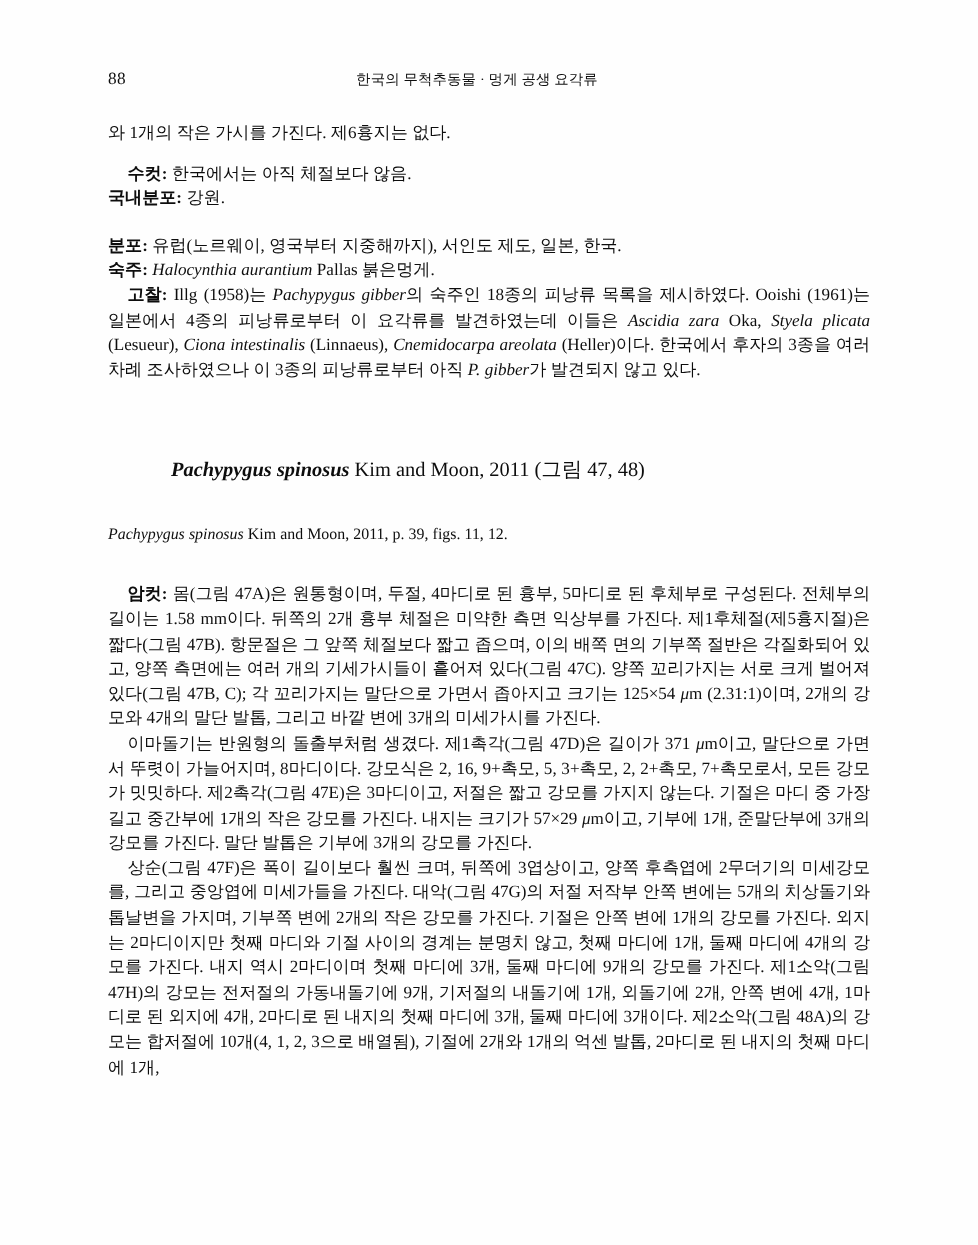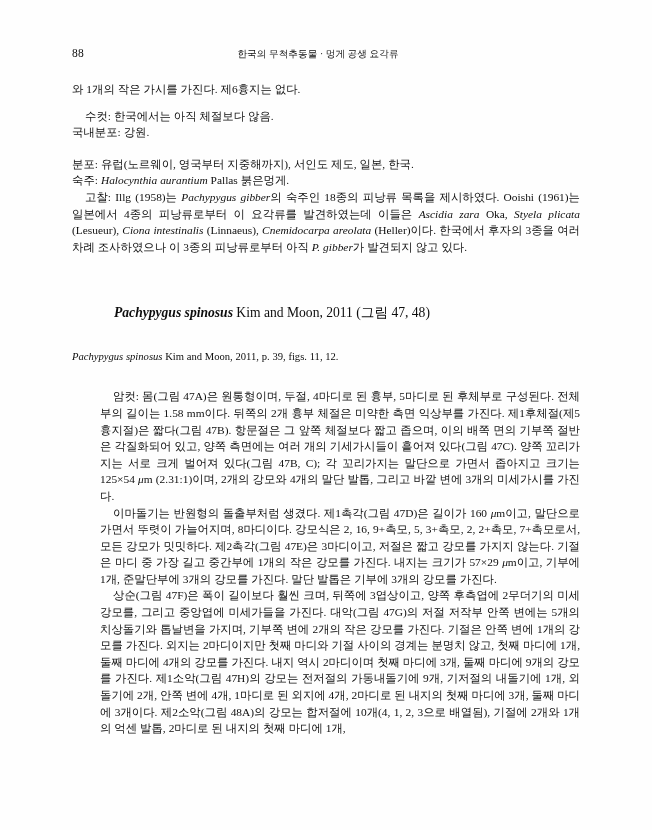--- a/index.html
+++ b/index.html
@@ -62,21 +62,21 @@
     text-justify: inter-word;
     word-spacing: 0.1px;
   }
   .indent { text-indent: 13px; }
   .noindent { text-indent: 0; }
 
   .gap-top-1 { margin-top: 15px; }
   .gap-top-3 { margin-top: 10px; }
 
   b, .lbl {
-    font-weight: normal;
+    font-weight: bold;
   }
   i, .sci {
     font-style: italic;
   }
 
   
   .species-head {
     margin-top: 48px;
     margin-bottom: 0;
   }
@@ -106,21 +106,21 @@
     text-align: center;
   }
 
   .synonymy {
     margin-top: 26px;
     font-size: 10.6px;
     line-height: 15px;
     text-align: left;
   }
 
-  .desc-block { margin-top: 24px; margin-left: 28px; }
+  .desc-block { margin-top: 24px; }
 
   .unit-i { font-style: italic; }
 </style>
 </head>
 <body>
 
 <div class="page">
   <div class="content">
 
     <div class="runhead">
@@ -143,19 +143,19 @@
 
     <div class="species-head">
       <div class="line2"><span class="sciname">Pachypygus spinosus</span><span class="auth"> Kim and Moon, 2011 (그림 47, 48)</span></div>
     </div>
 
     <p class="synonymy noindent"><i class="sci">Pachypygus spinosus</i><span> Kim and Moon, 2011, p. 39, figs. 11, 12.</span></p>
 
     <div class="desc-block">
       <p class="indent"><b class="lbl">암컷:</b><span>  몸(그림 47A)은 원통형이며, 두절, 4마디로 된 흉부, 5마디로 된 후체부로 구성된다.  전체부의 길이는 1.58 mm이다.  뒤쪽의 2개 흉부 체절은 미약한 측면 익상부를 가진다.  제1후체절(제5흉지절)은 짧다(그림 47B).  항문절은 그 앞쪽 체절보다 짧고 좁으며, 이의 배쪽 면의 기부쪽 절반은 각질화되어 있고, 양쪽 측면에는 여러 개의 기세가시들이 흩어져 있다(그림 47C).  양쪽 꼬리가지는 서로 크게 벌어져 있다(그림 47B, C); 각 꼬리가지는 말단으로 가면서 좁아지고 크기는 125×54 </span><i class="unit-i">μ</i><span>m (2.31:1)이며, 2개의 강모와 4개의 말단 발톱, 그리고 바깥 변에 3개의 미세가시를 가진다.</span></p>
 
-      <p class="indent"><span>이마돌기는 반원형의 돌출부처럼 생겼다.  제1촉각(그림 47D)은 길이가 160 </span><i class="unit-i">μ</i><span>m이고, 말단으로 가면서 뚜렷이 가늘어지며, 8마디이다.  강모식은 2, 16, 9+촉모, 5, 3+촉모, 2, 2+촉모, 7+촉모로서, 모든 강모가 밋밋하다.  제2촉각(그림 47E)은 3마디이고, 저절은 짧고 강모를 가지지 않는다.  기절은 마디 중 가장 길고 중간부에 1개의 작은 강모를 가진다.  내지는 크기가 57×29 </span><i class="unit-i">μ</i><span>m이고, 기부에 1개, 준말단부에 3개의 강모를 가진다.  말단 발톱은 기부에 3개의 강모를 가진다.</span></p>
+      <p class="indent"><span>이마돌기는 반원형의 돌출부처럼 생겼다.  제1촉각(그림 47D)은 길이가 371 </span><i class="unit-i">μ</i><span>m이고, 말단으로 가면서 뚜렷이 가늘어지며, 8마디이다.  강모식은 2, 16, 9+촉모, 5, 3+촉모, 2, 2+촉모, 7+촉모로서, 모든 강모가 밋밋하다.  제2촉각(그림 47E)은 3마디이고, 저절은 짧고 강모를 가지지 않는다.  기절은 마디 중 가장 길고 중간부에 1개의 작은 강모를 가진다.  내지는 크기가 57×29 </span><i class="unit-i">μ</i><span>m이고, 기부에 1개, 준말단부에 3개의 강모를 가진다.  말단 발톱은 기부에 3개의 강모를 가진다.</span></p>
 
       <p class="indent"><span>상순(그림 47F)은 폭이 길이보다 훨씬 크며, 뒤쪽에 3엽상이고, 양쪽 후측엽에 2무더기의 미세강모를, 그리고 중앙엽에 미세가들을 가진다.  대악(그림 47G)의 저절 저작부 안쪽 변에는 5개의 치상돌기와 톱날변을 가지며, 기부쪽 변에 2개의 작은 강모를 가진다.  기절은 안쪽 변에 1개의 강모를 가진다.  외지는 2마디이지만 첫째 마디와 기절 사이의 경계는 분명치 않고, 첫째 마디에 1개, 둘째 마디에 4개의 강모를 가진다.  내지 역시 2마디이며 첫째 마디에 3개, 둘째 마디에 9개의 강모를 가진다.  제1소악(그림 47H)의 강모는 전저절의 가동내돌기에 9개, 기저절의 내돌기에 1개, 외돌기에 2개, 안쪽 변에 4개, 1마디로 된 외지에 4개, 2마디로 된 내지의 첫째 마디에 3개, 둘째 마디에 3개이다.  제2소악(그림 48A)의 강모는 합저절에 10개(4, 1, 2, 3으로 배열됨), 기절에 2개와 1개의 억센 발톱, 2마디로 된 내지의 첫째 마디에 1개,</span></p>
     </div>
 
   </div>
 </div>
 
 </body></html>

